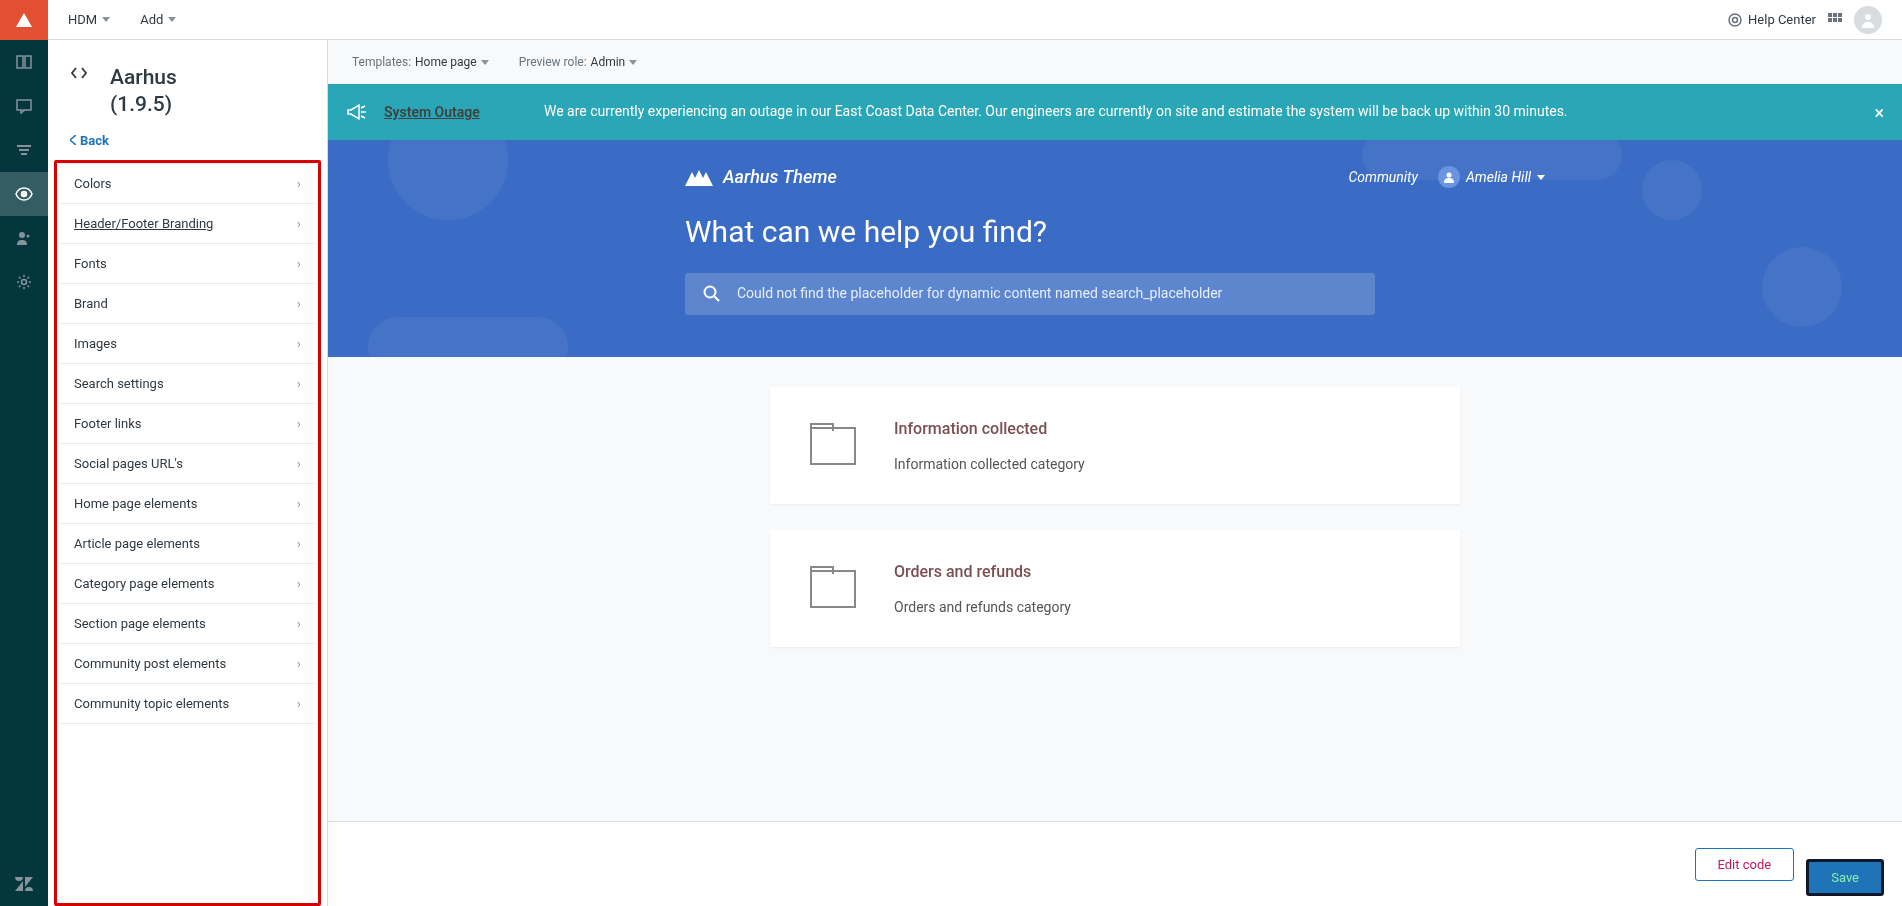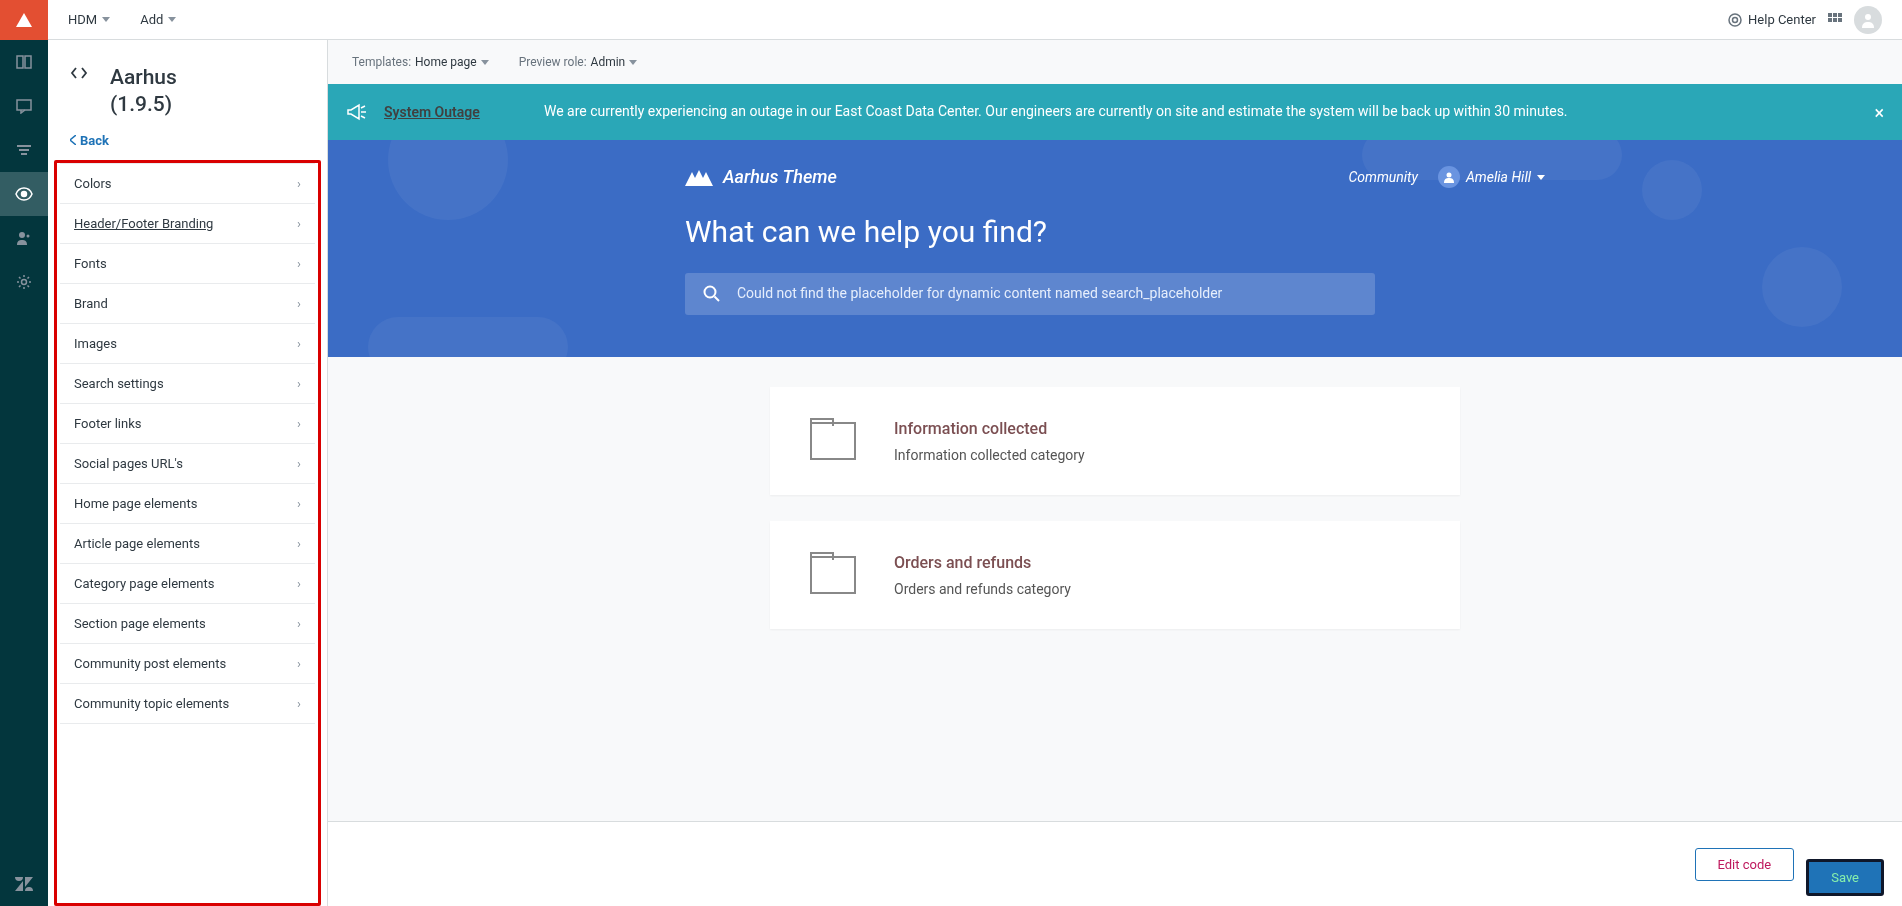--- a/index.html
+++ b/index.html
@@ -67,21 +67,21 @@
 .hero-avatar { width: 22px; height: 22px; border-radius: 50%; background: #6a94e0; display:flex; align-items:center; justify-content:center; }
 .hero-title { font-size: 30px; font-weight: 400; margin-bottom: 24px; }
 .hero-search { background: rgba(255,255,255,0.18); border-radius: 3px; display: flex; align-items: flex-start; padding: 12px 18px; gap: 16px; max-width: 690px; }
 .hero-search-ph { font-size: 14px; color: #e6eefc; }
 
 
 .cards-area { padding: 30px 0; display: flex; flex-direction: column; align-items: center; gap: 26px; }
 .card { background: #fff; width: 690px; padding: 32px 40px; display: flex; align-items: center; gap: 38px; box-shadow: 0 1px 2px rgba(0,0,0,0.05); }
 .card-icon { width: 46px; height: 38px; border: 2px solid #888; position: relative; }
 .card-icon::before { content: ""; position: absolute; top: -6px; left: -2px; width: 20px; height: 6px; border: 2px solid #888; border-bottom: none; }
-.card-body { display: flex; flex-direction: column; gap: 9px; }
+.card-body { display: flex; flex-direction: column; gap: 18px; }
 .card-title { font-size: 16px; color: #7b4f52; font-weight: 500; }
 .card-sub { font-size: 14px; color: #555; }
 
 
 .action-bar { position: absolute; right: 0; bottom: 0; left: 0; background: #fff; border-top: 1px solid #d8dcde; display: flex; justify-content: flex-end; align-items: center; padding: 10px 18px; gap: 12px; }
 .btn { font-size: 13px; padding: 8px 22px; border-radius: 3px; cursor: pointer; }
 .btn-outline { border: 1px solid #1f73b7; color: #be185d; background: #fff; }
 .btn-primary { background: #1f73b7; color: #86efac; border: 3px solid #0f172a; margin-top: 27px; }
 
 svg { display: block; }

